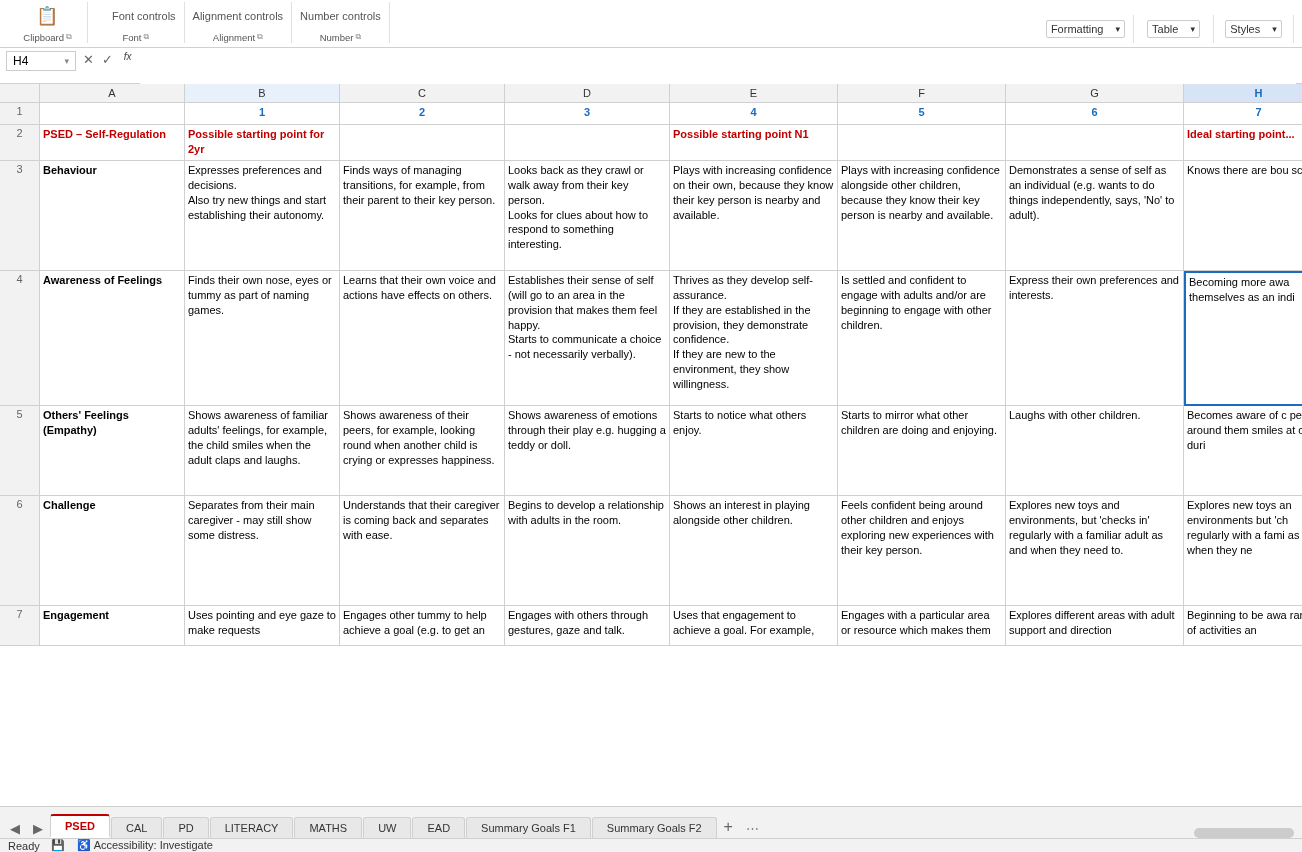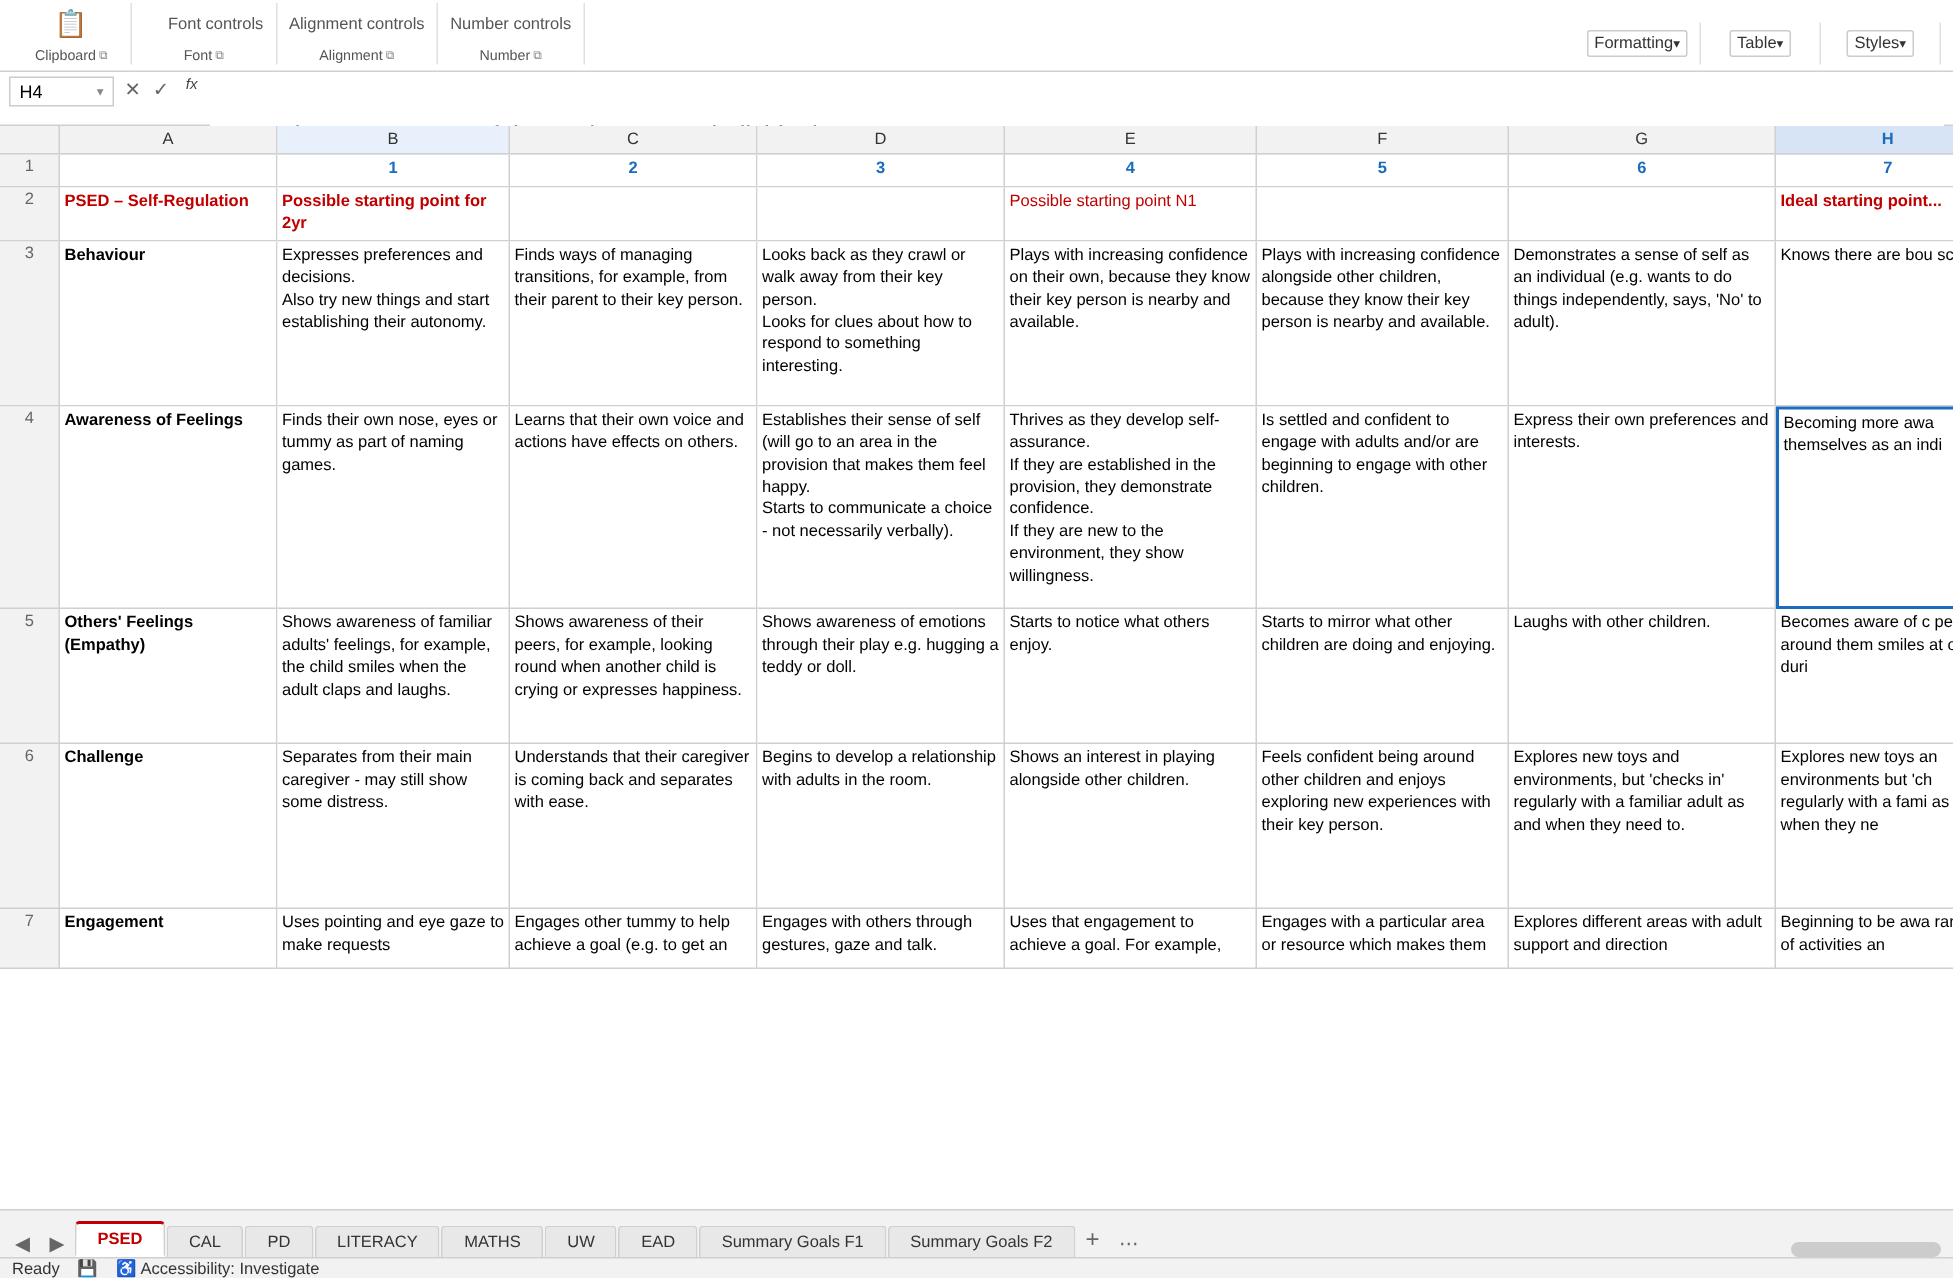--- a/index.html
+++ b/index.html
@@ -6,21 +6,21 @@
     body { font-family: 'Segoe UI', Arial, sans-serif; font-size: 11px; background: #fff; overflow: hidden; width: 1302px; height: 852px; display: flex; flex-direction: column; }
 
     
     .ribbon { background: #fff; border-bottom: 1px solid #d0d0d0; padding: 2px 0 4px 0; }
     .ribbon-groups { display: flex; align-items: flex-end; padding: 0 8px; gap: 0; }
     .ribbon-group { display: flex; flex-direction: column; align-items: center; border-right: 1px solid #e0e0e0; padding: 0 8px 0 8px; min-width: 80px; }
     .ribbon-group-label { font-size: 9.5px; color: #555; margin-top: 2px; }
     .ribbon-group-expander { font-size: 8px; color: #888; cursor: pointer; }
     .ribbon-content { display: flex; align-items: center; gap: 4px; min-height: 28px; }
     .ribbon-btn { background: none; border: none; cursor: pointer; font-size: 10px; color: #333; padding: 2px 4px; display: flex; flex-direction: column; align-items: center; gap: 1px; }
-    .ribbon-dropdown { display: flex; align-items: center; gap: 0; font-size: 11px; color: #333; cursor: pointer; padding: 2px 4px; border: 1px solid #ccc; border-radius: 2px; background: #fff; }
+    .ribbon-dropdown { display: flex; align-items: center; gap: 12px; font-size: 11px; color: #333; cursor: pointer; padding: 2px 4px; border: 1px solid #ccc; border-radius: 2px; background: #fff; }
     .ribbon-right-groups { margin-left: auto; display: flex; align-items: flex-end; gap: 0; }
 
     
     .formula-bar { display: flex; align-items: flex-start; border-bottom: 1px solid #d0d0d0; padding: 3px 6px; gap: 4px; background: #fff; height: 36px; }
     .cell-ref { min-width: 70px; border: 1px solid #ccc; padding: 2px 6px; font-size: 12px; display: flex; align-items: center; justify-content: space-between; cursor: pointer; background: #fff; }
     .formula-icons { display: flex; gap: 2px; align-items: center; }
     .formula-icon-btn { background: none; border: none; cursor: pointer; font-size: 13px; color: #666; padding: 1px 3px; }
     .fx-label { font-style: italic; font-size: 10px; color: #444; padding: 0 4px; }
     .formula-input { flex: 1; border: none; font-size: 17px; color: #0f172a; outline: none; padding: 2px 4px; margin-top: 28px; }
 
@@ -185,21 +185,21 @@
       <div class="cell w-g" style="color:#1a6cbf;font-weight:bold;text-align:center;">6</div>
       <div class="cell w-h" style="color:#1a6cbf;font-weight:bold;text-align:center;">7</div>
     </div>
 
     <div class="grid-row row-h-2">
       <div class="row-num">2</div>
       <div class="cell w-a" style="color:#c00000;font-weight:bold;">PSED – Self-Regulation</div>
       <div class="cell w-b" style="color:#c00000;font-weight:bold;">Possible starting point for 2yr</div>
       <div class="cell w-c"></div>
       <div class="cell w-d"></div>
-      <div class="cell w-e" style="color:#c00000;font-weight:normal;">Possible starting point N1</div>
+      <div class="cell w-e" style="color:#c00000;font-weight:bold;">Possible starting point N1</div>
       <div class="cell w-f"></div>
       <div class="cell w-g"></div>
       <div class="cell w-h" style="color:#c00000;font-weight:bold;">Ideal starting point...</div>
     </div>
 
     <div class="grid-row row-h-3">
       <div class="row-num">3</div>
       <div class="cell w-a" style="font-weight:bold;">Behaviour</div>
       <div class="cell w-b">Expresses preferences and decisions.<br>Also try new things and start establishing their autonomy.</div>
       <div class="cell w-c">Finds ways of managing transitions, for example, from their parent to their key person.</div>

